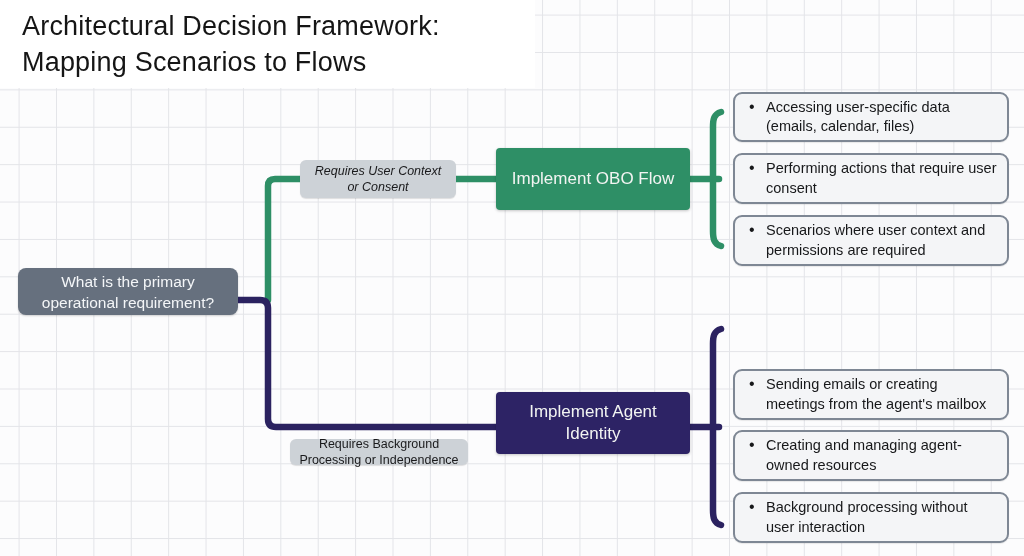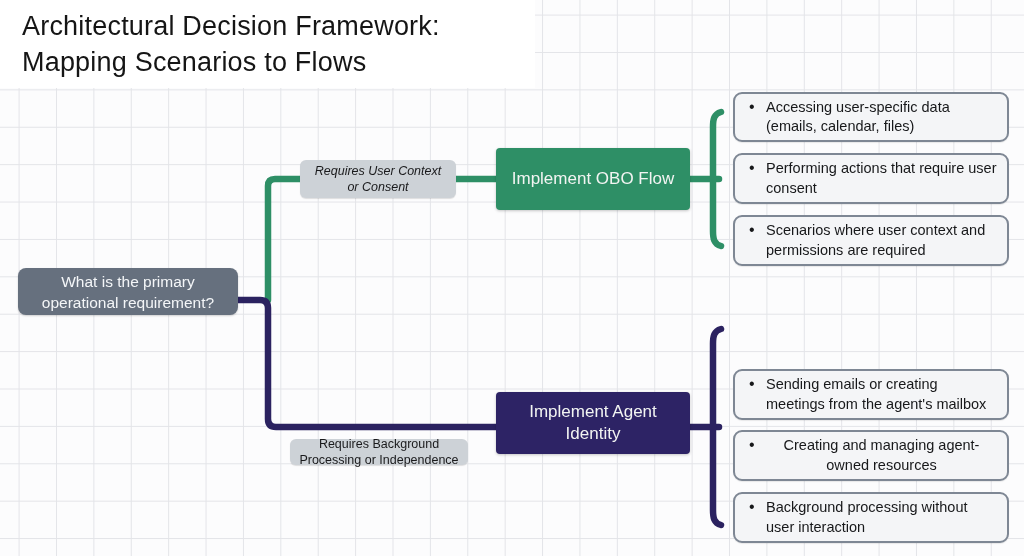--- a/index.html
+++ b/index.html
@@ -46,21 +46,21 @@
   .outcome .txt{
     position:relative;color:#17181a;font-size:14.5px;line-height:19.5px;font-weight:500;
     padding-left:17px;
   }
   .outcome .txt::before{content:"\2022";position:absolute;left:0;top:-1px;font-size:16px;color:#17181a;}
   .o-a1{top:92px;height:50px;}
   .o-a2{top:153px;height:51px;}
   .o-a3{top:215px;height:51px;}
   .o-b1{top:310px;height:49px;}
   .o-b2{top:369px;height:51px;}
-  .o-b3{top:430px;height:51px;text-align:center;}
+  .o-b3{top:430px;height:51px;}
   .o-b4{top:492px;height:51px;}
 </style>
 </head>
 <body>
 
 <div class="canvas">
 
   <svg class="connectors" width="1024" height="556">
     <path d="M 268 300 L 268 186 Q 268 179 275 179 L 498 179" stroke="#2e8f66"></path>
     <path d="M 238 300 L 260 300 Q 268 300 268 308 L 268 419 Q 268 427 276 427 L 498 427" stroke="#2b2260"></path>

